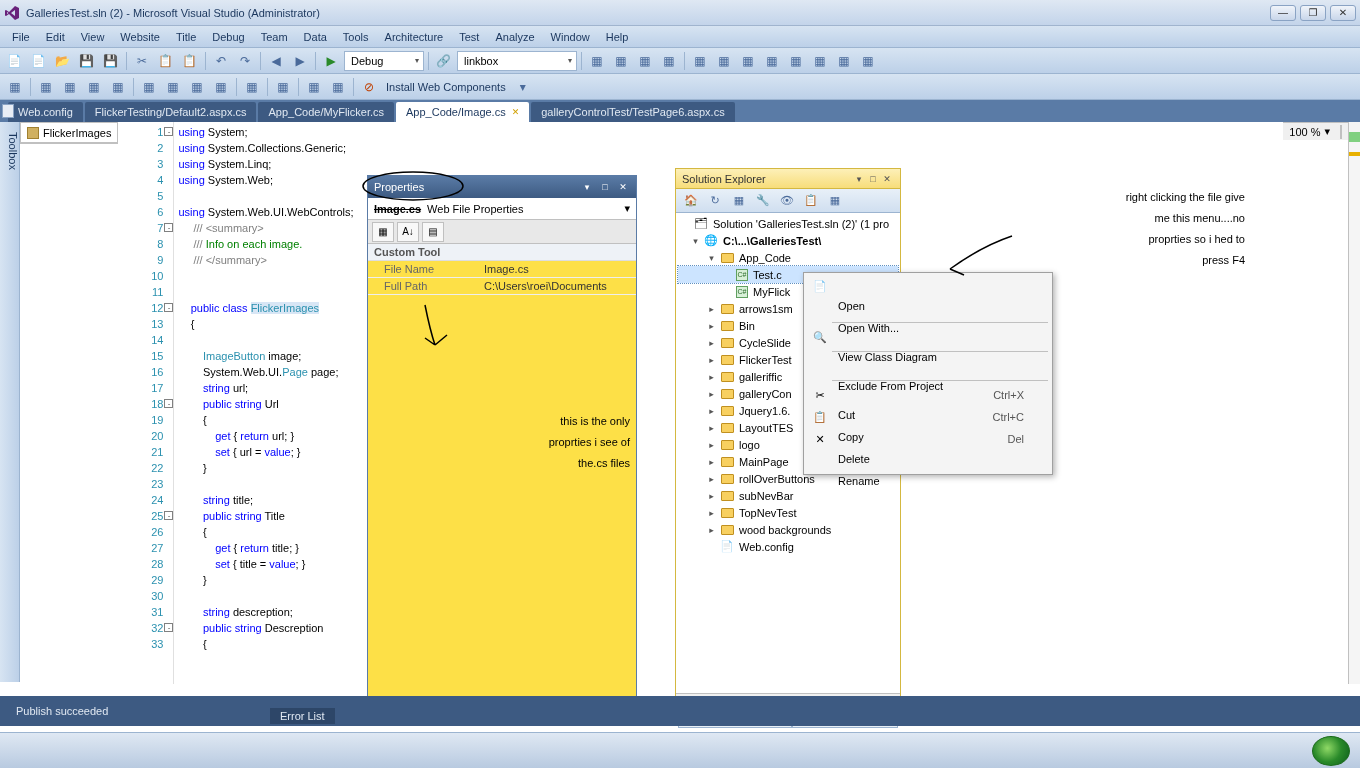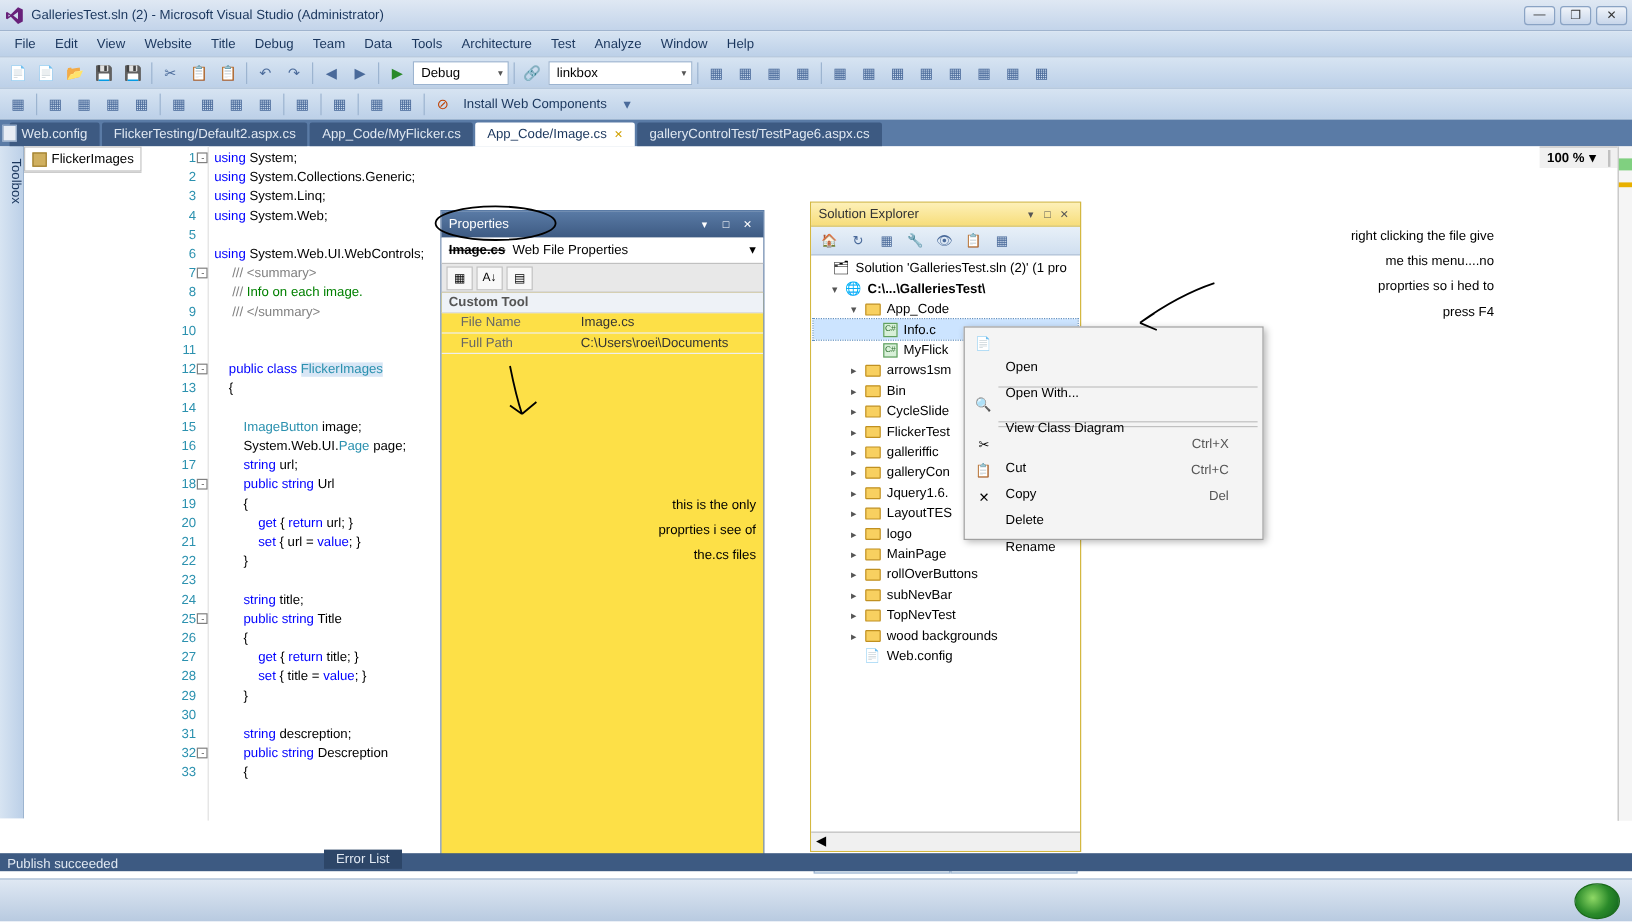--- a/index.html
+++ b/index.html
@@ -44,21 +44,21 @@
 .editor-body { flex: 1; display: flex; overflow: hidden; font-family: Consolas, 'Courier New', monospace; font-size: 12px; position: relative; }
 .gutter { width: 56px; background: #fff; border-right: 1px solid #e0e0e0; text-align: right; color: #2b91af; padding-top: 2px; line-height: 16px; }
 .gutter .ln { padding-right: 10px; position: relative; }
 .gutter .fold { position: absolute; right: 0; width: 9px; height: 9px; border: 1px solid #808080; background: #fff; font-size: 8px; line-height: 7px; text-align: center; color: #555; top: 3px;}
 .code { flex: 1; padding: 2px 4px; line-height: 16px; white-space: pre; color: #000; position: relative;}
 .code .kw { color: #0000ff; }
 .code .type { color: #2b91af; }
 .code .cm { color: #008000; }
 .code .cm-gray { color: #808080; margin-left: 15px; }
 .code .hl { background: #d8e6f5; }
-.editor-footer { height: 18px; background: #f0f0f0; border-top: 1px solid #c0c0c0; display: flex; align-items: center; padding: 0 6px; font-size: 10px; font-weight: bold; }
+.editor-footer { height: 18px; background: #f0f0f0; border-top: 1px solid #c0c0c0; display: flex; align-items: center; padding: 0 6px; font-size: 10px; }
 
 
 .right-indicator { position: absolute; right: 0; top: 122px; width: 12px; height: 562px; background: #f5f5f5; border-left: 1px solid #c0c0c0; }
 .right-indicator .mark { position: absolute; width: 100%; height: 4px; background: #e8b000; }
 
 
 .panel { position: absolute; background: #f0f0f0; border: 1px solid #5a7ba6; display: flex; flex-direction: column; }
 .panel-title { height: 22px; background: linear-gradient(#5a7ba6,#3d5a82); color: #fff; display: flex; align-items: center; padding: 0 6px; gap: 4px; }
 .panel-title .spacer { flex: 1; }
 .panel-title .pbtn { width: 14px; height: 14px; display: flex; align-items: center; justify-content: center; font-size: 9px; }
@@ -93,21 +93,21 @@
 .ctxmenu .cm-item { display: flex; align-items: center; height: 22px; padding: 0 26px 0 4px; gap: 8px; }
 .ctxmenu .cm-icon { width: 20px; height: 20px; display: flex; align-items: center; justify-content: center; font-size: 11px; }
 .ctxmenu .cm-label { flex: 1; margin-top: 40px; }
 .ctxmenu .cm-short { color: #555; padding-left: 30px; }
 .ctxmenu .cm-sep { height: 1px; background: #c0c0c0; margin: 3px 2px 3px 26px; }
 
 
 .anno { position: absolute; font-family: Arial, sans-serif; font-size: 15px; color: #000; text-align: right; line-height: 19px; }
 
 
-.statusbar { position: absolute; left: 0; right: 0; bottom: 42px; height: 15px; background: #3d5a82; color: #e0e8f2; display: flex; align-items: flex-end; padding: 0 6px; }
+.statusbar { position: absolute; left: 0; right: 0; bottom: 42px; height: 30px; background: #3d5a82; color: #e0e8f2; display: flex; align-items: center; padding: 0 16px; }
 .statusbar-tabs { position: absolute; bottom: 42px; left: 270px; height: 21px; display: flex; align-items: center; }
 .statusbar-tabs .stab { background: #2d4668; color: #e0e8f2; padding: 2px 10px; margin-right: 1px; }
 .sol-tabs { position: absolute; display: flex; }
 .sol-tabs .stab2 { background: #e8f0f8; border: 1px solid #9cb4d0; padding: 1px 8px; display: flex; align-items: center; gap: 4px; font-size: 10px; }
 
 
 .taskbar { position: absolute; left: 0; right: 0; bottom: 0; height: 36px; background: linear-gradient(#dfe8f3,#b8cae0); border-top: 1px solid #9cb4d0; }
 .taskbar .orb { position: absolute; right: 10px; bottom: 2px; width: 38px; height: 30px; border-radius: 50%; background: radial-gradient(circle at 40% 40%, #8fd966, #2a8a2a 50%, #0c5c1c); border: 1px solid #1a6a1a; }
 
 svg.free { position: absolute; pointer-events:none; }
@@ -367,21 +367,21 @@
         <div class="node" style="padding-left: 28px;">
           <span class="exp">▾</span>
           <span class="ficon">
             <span class="folder"></span>
           </span>
           <span class="label">App_Code</span>
         </div>
         <div class="node selected" style="padding-left: 44px;">
           <span class="exp"></span>
           <span class="ficon file-cs">C#</span>
-          <span class="label">Info.c</span>
+          <span class="label">Test.c</span>
         </div>
         <div class="node" style="padding-left: 44px;">
           <span class="exp"></span>
           <span class="ficon file-cs">C#</span>
           <span class="label">MyFlick</span>
         </div>
         <div class="node" style="padding-left: 28px;">
           <span class="exp">▸</span>
           <span class="ficon">
             <span class="folder"></span>
@@ -502,20 +502,24 @@
     <div class="cm-item">
       <span class="cm-icon"></span>
       <span class="cm-label">Open With...</span>
     </div>
     <div class="cm-sep"></div>
     <div class="cm-item">
       <span class="cm-icon">🔍</span>
       <span class="cm-label">View Class Diagram</span>
     </div>
     <div class="cm-sep"></div>
+    <div class="cm-item">
+      <span class="cm-icon"></span>
+      <span class="cm-label">Exclude From Project</span>
+    </div>
     <div class="cm-sep"></div>
     <div class="cm-item">
       <span class="cm-icon">✂</span>
       <span class="cm-label">Cut</span>
       <span class="cm-short">Ctrl+X</span>
     </div>
     <div class="cm-item">
       <span class="cm-icon">📋</span>
       <span class="cm-label">Copy</span>
       <span class="cm-short">Ctrl+C</span>

